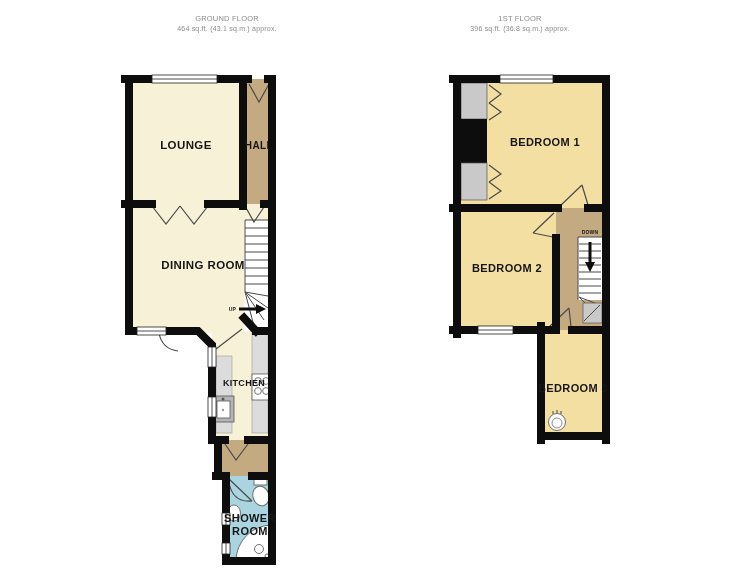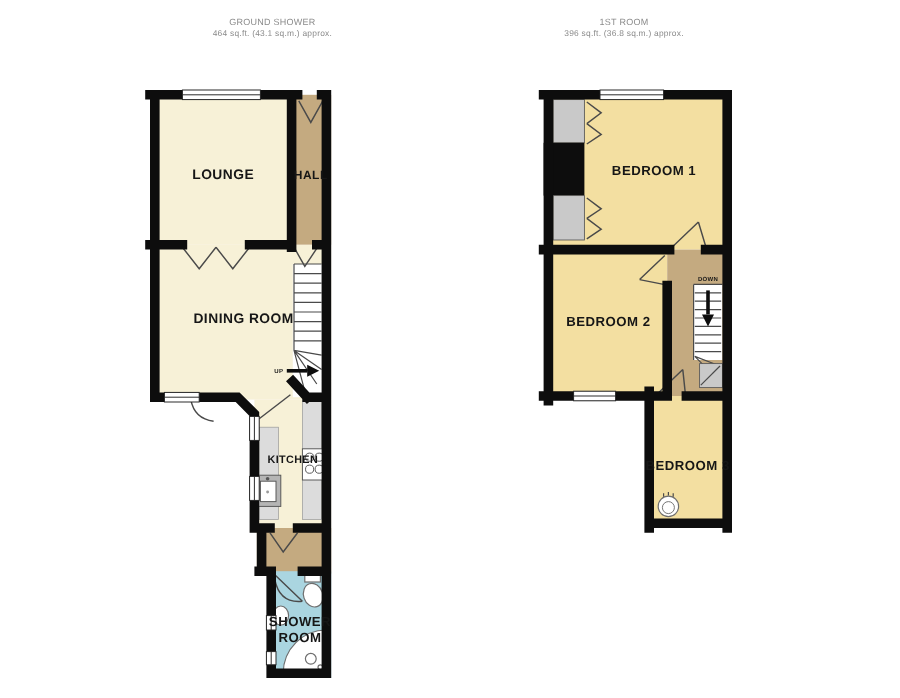--- a/index.html
+++ b/index.html
@@ -26,25 +26,25 @@
              font-size:5px;letter-spacing:.2px;}
   .arrow{fill:#0d0d0d;stroke:none;}
   .arrowline{stroke:#0d0d0d;stroke-width:3;}
 </style>
 </head>
 <body>
 
 <div id="canvas">
 
   <div class="floor-header" id="gf-header">
-    <div class="t">GROUND SHOWER</div>
+    <div class="t">GROUND FLOOR</div>
     <div class="a">464 sq.ft. (43.1 sq.m.) approx.</div>
   </div>
   <div class="floor-header" id="ff-header">
-    <div class="t">1ST ROOM</div>
+    <div class="t">1ST FLOOR</div>
     <div class="a">396 sq.ft. (36.8 sq.m.) approx.</div>
   </div>
 
   <svg width="750" height="582" viewBox="0 0 750 582">
 
     <g>
 
       <rect x="129" y="79" width="114" height="125" fill="#f7f1d7"></rect>
       <rect x="243" y="79" width="33" height="125" fill="#c4aa80"></rect>
       <rect x="129" y="204" width="147" height="129" fill="#f7f1d7"></rect>

